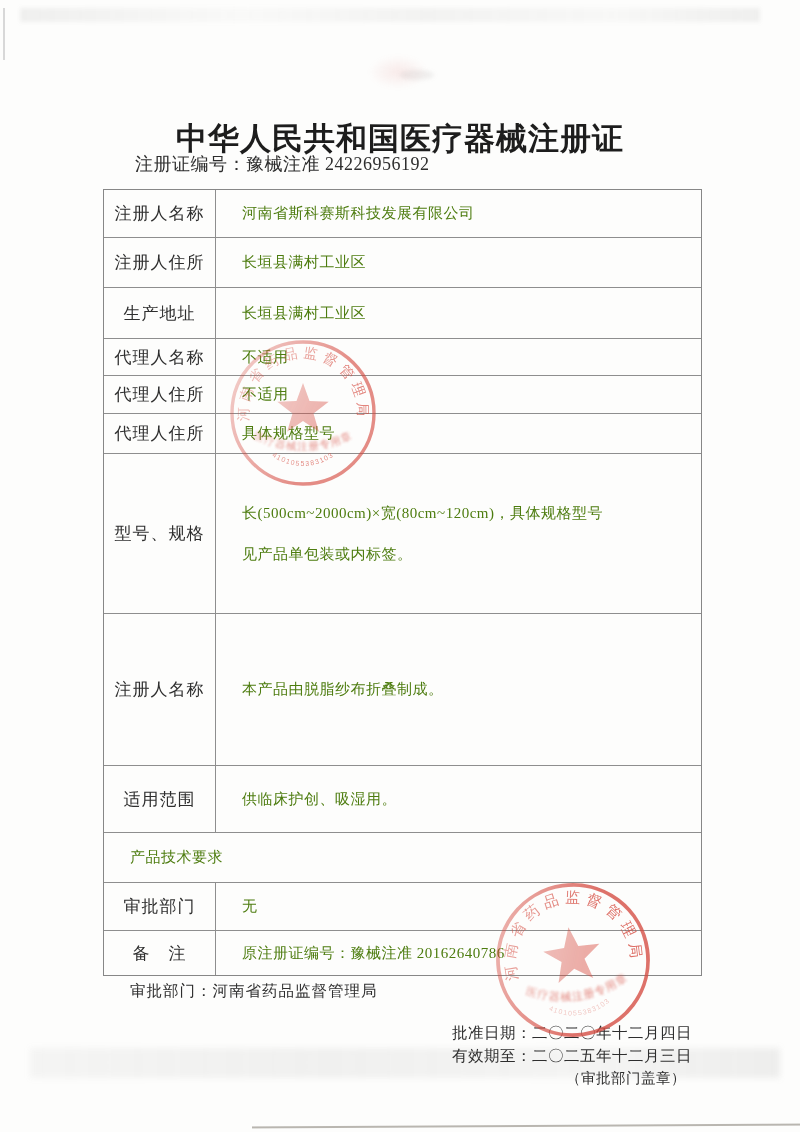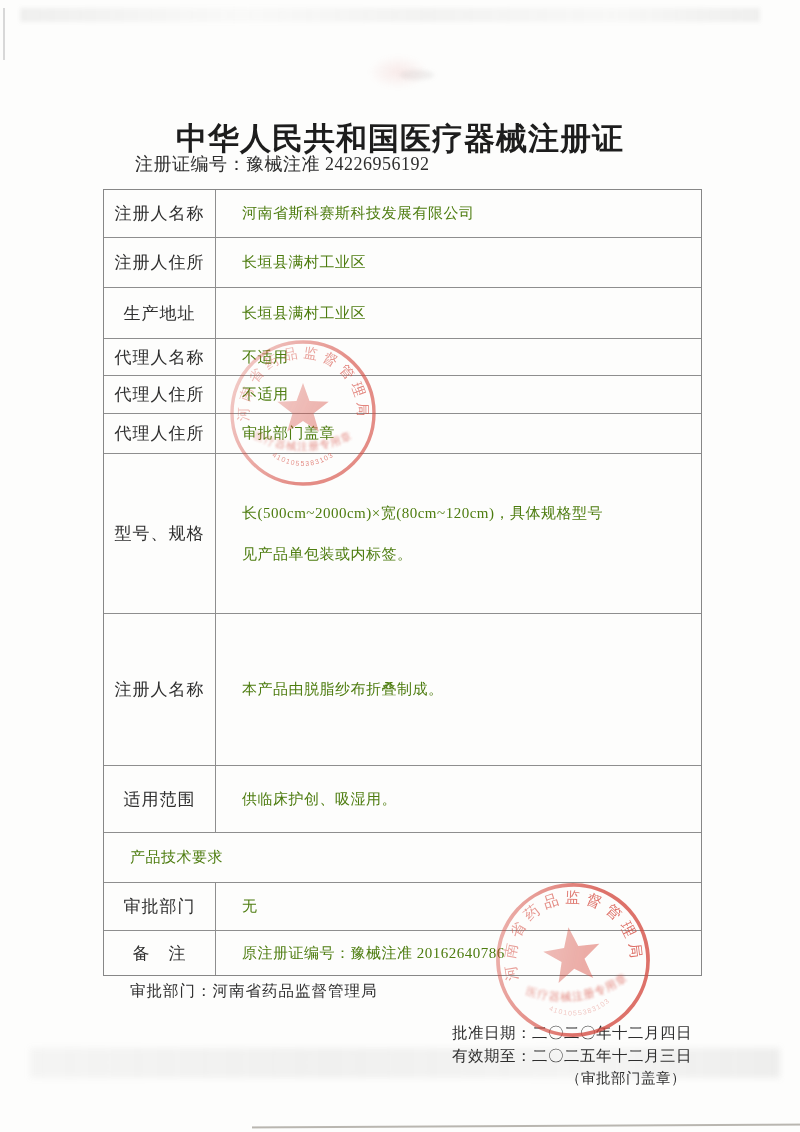--- a/index.html
+++ b/index.html
@@ -123,21 +123,21 @@
   <div class="t-row" style="height:37px">
     <div class="t-label">代理人名称</div>
     <div class="t-value">不适用</div>
   </div>
   <div class="t-row" style="height:38px">
     <div class="t-label">代理人住所</div>
     <div class="t-value">不适用</div>
   </div>
   <div class="t-row" style="height:40px">
     <div class="t-label">代理人住所</div>
-    <div class="t-value">审批部门盖章</div>
+    <div class="t-value">具体规格型号</div>
   </div>
   <div class="t-row" style="height:160px">
     <div class="t-label">型号、规格</div>
     <div class="t-value pre">长(500cm~2000cm)×宽(80cm~120cm)，具体规格型号
 见产品单包装或内标签。</div>
   </div>
   <div class="t-row" style="height:152px">
     <div class="t-label">注册人名称</div>
     <div class="t-value">本产品由脱脂纱布折叠制成。</div>
   </div>

